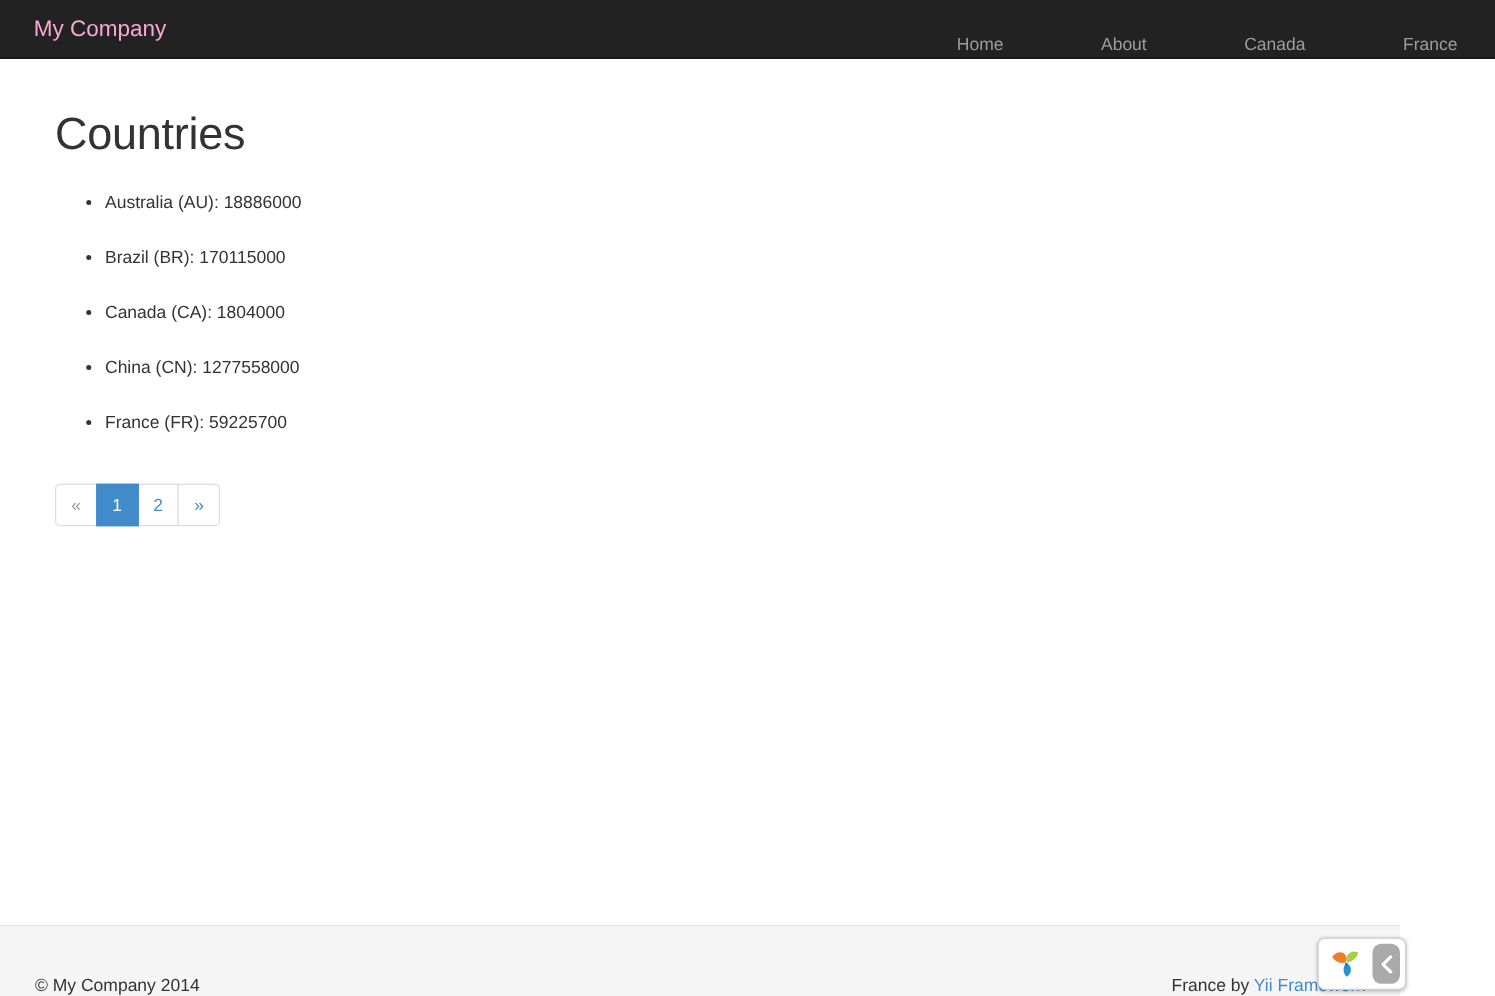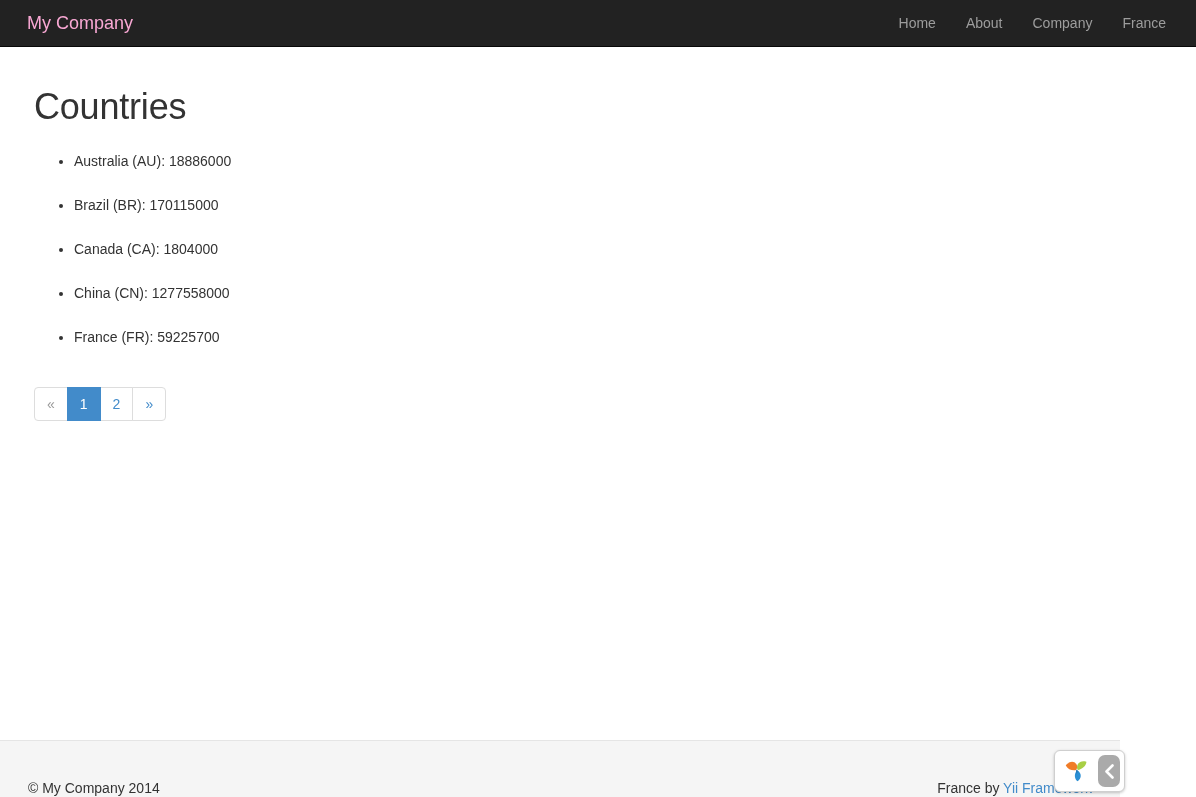--- a/index.html
+++ b/index.html
@@ -40,24 +40,25 @@
     color: #f9a8d4;
     text-decoration: none;
     white-space: nowrap;
   }
   .navbar-nav {
     position: absolute;
     right: 15px;
     top: 0;
     height: 58px;
     display: flex;
-    align-items: flex-start;
+    align-items: flex-end;
     list-style: none;
     margin: 0;
     padding: 0;
+    gap: 48px;
   }
   .navbar-nav li {
     display: block;
   }
   .navbar-nav li a {
     display: block;
     padding: 13px 15px 13px 15px;
     font-size: 14px;
     color: #9d9d9d;
     text-decoration: none;
@@ -65,21 +66,21 @@
   }
 
   
   .container {
     position: absolute;
     top: 47px;
     left: 0;
     width: 1196px;
   }
   .page-inner {
-    padding-left: 34px;
+    padding-left: 44px;
     padding-right: 28px;
     padding-top: 20px;
   }
   h1.page-title {
     margin: 20px 0 10px 0;
     font-size: 36px;
     font-weight: 500;
     line-height: 1.1;
     color: #333333;
     font-family: "Liberation Sans", sans-serif;
@@ -233,21 +234,21 @@
 <div class="navbar">
   <a class="navbar-brand" href="#">My Company</a>
   <ul class="navbar-nav">
     <li>
         <a href="#">Home</a>
       </li>
     <li>
         <a href="#">About</a>
       </li>
     <li>
-        <a href="#">Company</a>
+        <a href="#">Canada</a>
       </li>
     <li>
         <a href="#">France</a>
       </li>
   </ul>
 </div>
 
 <div class="container">
   <div class="page-inner">
     <h1 class="page-title">Countries</h1>

